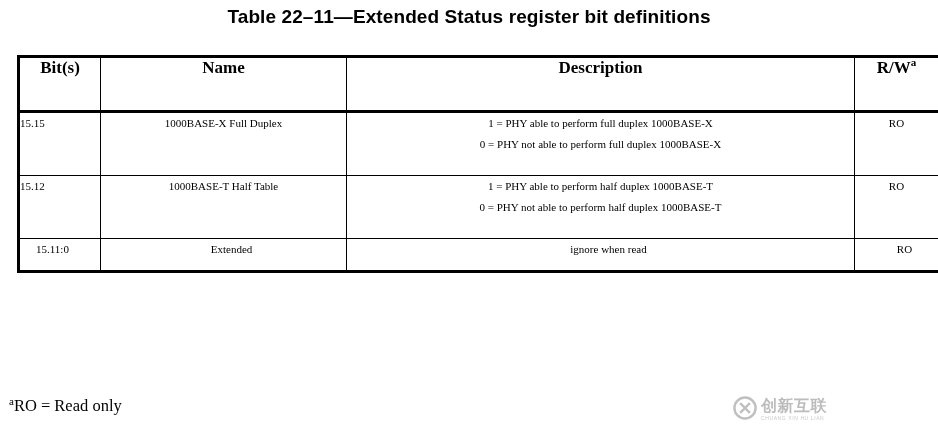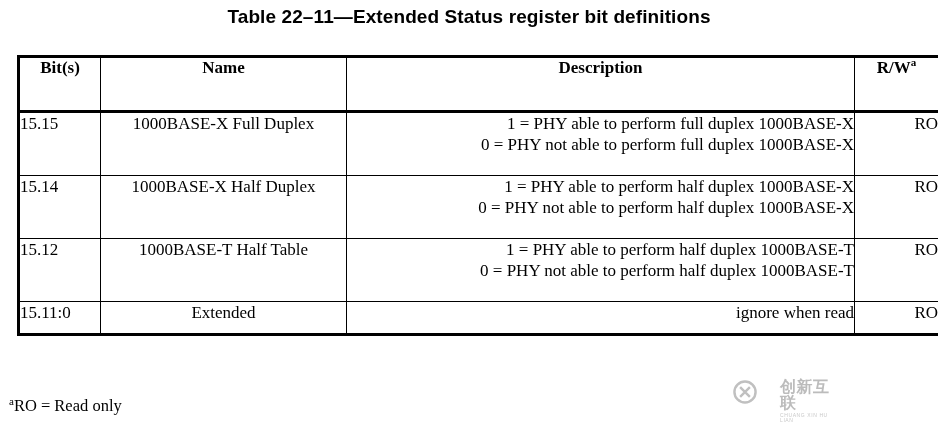--- a/index.html
+++ b/index.html
@@ -77,35 +77,35 @@
     border-bottom: 3px solid #000000 !important;
   }
   .hdr-cell sup {
     font-size: 11px;
     vertical-align: super;
     line-height: 0;
   }
 
   
   .cell {
-    font-size: 17px;
+    font-size: 11px;
     line-height: 21px;
   }
   .row-tall .cell { height: 62px; }
   .row-short .cell { height: 31px; }
 
   .cell-bits   { padding: 8px 0 0 9px; text-align: left; white-space: nowrap; }
   .cell-name   { padding: 8px 0 0 12px; text-align: center; white-space: nowrap; }
-  .cell-desc   { padding: 8px 0 0 10px; text-align: right; }
-  .cell-rw     { padding: 8px 0 0 11px; text-align: right; white-space: nowrap; font-family: Liberation Serif, serif; }
+  .cell-desc   { padding: 8px 0 0 10px; text-align: center; }
+  .cell-rw     { padding: 8px 0 0 11px; text-align: center; white-space: nowrap; font-family: Liberation Serif, serif; }
 
   .desc-line { display: block; white-space: nowrap; }
 
   
-  .last-row .cell { border-bottom: 3px solid #000000 !important; }
+  .last-row .cell { border-bottom: 3px solid #000000 !important; padding-left: 16px; }
 
   
   .footnote {
     position: absolute;
     top: 396px;
     left: 9px;
     font-size: 16.5px;
     line-height: 20px;
     white-space: nowrap;
   }
@@ -117,22 +117,22 @@
 
   
   .watermark {
     position: absolute;
     right: 4px;
     bottom: 4px;
     width: 110px;
     height: 42px;
     background: rgba(255,255,255,0.92);
     display: flex;
-    align-items: flex-start;
-    gap: 22px;
+    align-items: flex-end;
+    gap: 3px;
     padding-left: 6px;
     box-sizing: border-box;
     opacity: 0.95;
   }
   .wm-logo {
     width: 26px;
     height: 26px;
     flex: 0 0 26px;
   }
   .wm-text {
@@ -190,29 +190,20 @@
       <tr class="row-tall">
         <td class="cell cell-bits">15.15</td>
         <td class="cell cell-name">1000BASE-X Full Duplex</td>
         <td class="cell cell-desc">
           <span class="desc-line">1 = PHY able to perform full duplex 1000BASE-X</span>
           <span class="desc-line">0 = PHY not able to perform full duplex 1000BASE-X</span>
         </td>
         <td class="cell cell-rw">RO</td>
       </tr>
       <tr class="row-tall">
-        <td class="cell cell-bits">15.14</td>
-        <td class="cell cell-name">1000BASE-X Half Duplex</td>
-        <td class="cell cell-desc">
-          <span class="desc-line">1 = PHY able to perform half duplex 1000BASE-X</span>
-          <span class="desc-line">0 = PHY not able to perform half duplex 1000BASE-X</span>
-        </td>
-        <td class="cell cell-rw">RO</td>
-      </tr>
-      <tr class="row-tall">
         <td class="cell cell-bits">15.12</td>
         <td class="cell cell-name">1000BASE-T Half Table</td>
         <td class="cell cell-desc">
           <span class="desc-line">1 = PHY able to perform half duplex 1000BASE-T</span>
           <span class="desc-line">0 = PHY not able to perform half duplex 1000BASE-T</span>
         </td>
         <td class="cell cell-rw">RO</td>
       </tr>
       <tr class="row-short last-row">
         <td class="cell cell-bits">15.11:0</td>

